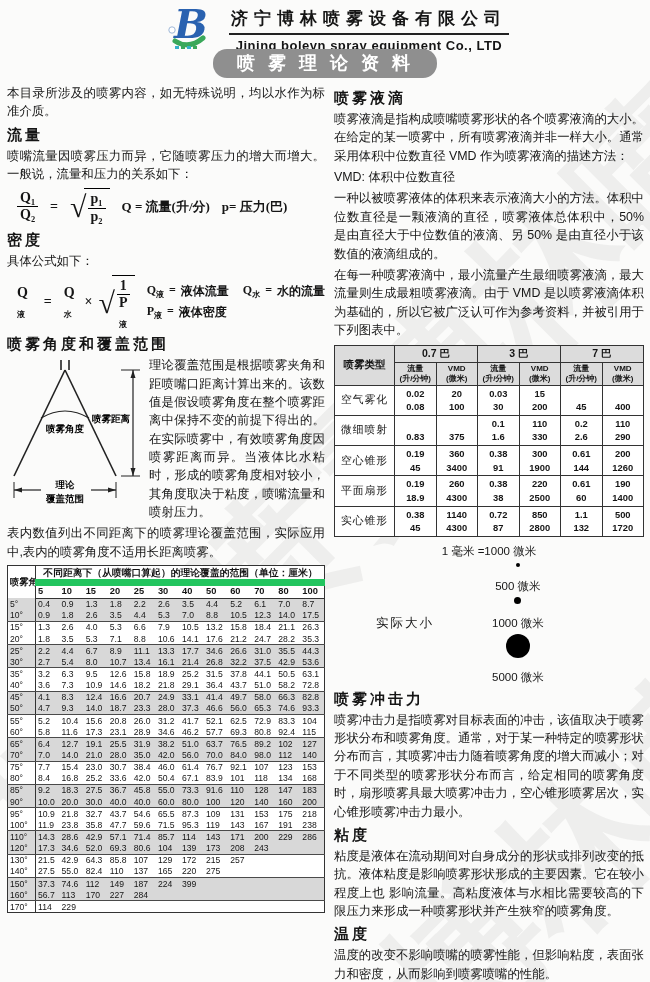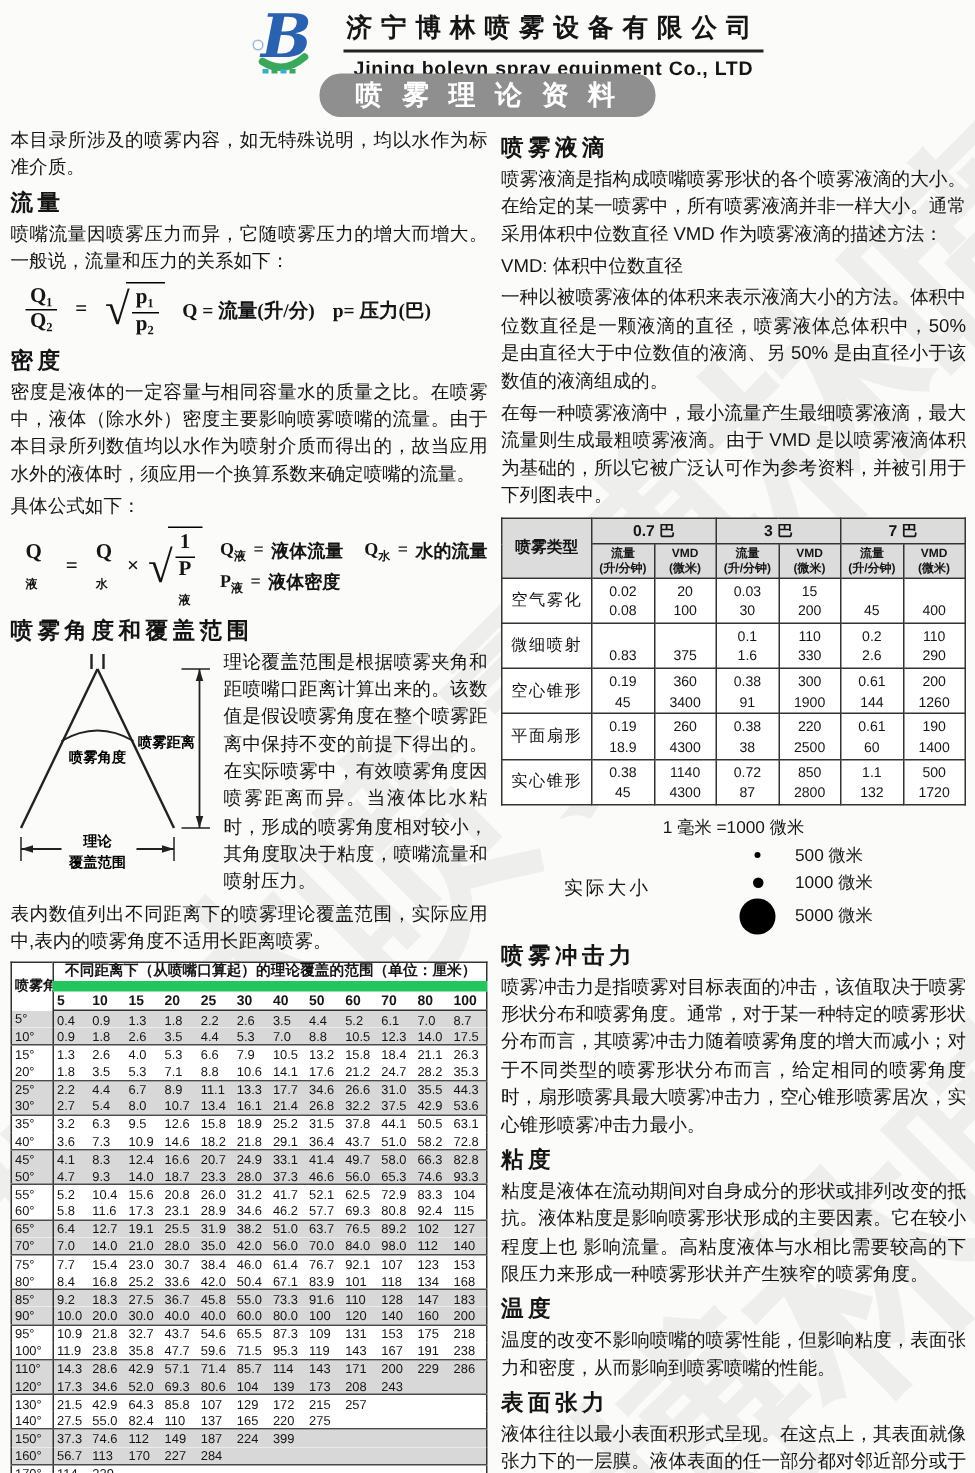--- a/index.html
+++ b/index.html
@@ -72,29 +72,29 @@
 
   
   table.drop { border-collapse:collapse; table-layout:fixed; width:100%;
     margin-top:6px; font-size:9.4px; background:#fff; }
   .drop th, .drop td { border:1px solid #333; text-align:center; padding:1px 1px; }
   .drop thead th { background:#dcdcdc; font-weight:bold; }
   .drop .type-h { width:60px; font-size:10.5px; }
   .drop .press { font-size:10.5px; }
   .drop .subh { font-size:8px; line-height:1.2; }
   .drop td.type { font-size:10.8px; letter-spacing:1px; }
-  .drop td .l { line-height:1.45; min-height:13px; }
+  .drop td .l { line-height:1.45; min-height:13px;font-weight:bold; }
 
   .caption { text-align:center; font-size:11.5px; margin:7px 0 2px 0; }
 
   
   .dots { display:flex; align-items:center; margin:4px 0 2px 0; }
   .actual-label { font-size:12.5px; letter-spacing:2px; margin-left:42px; }
   .dot-rows { margin-left:58px; display:flex; flex-direction:column; gap:3px; }
-  .dot-row { display:flex; align-items:center; gap:12px; }
+  .dot-row { display:flex; align-items:center; gap:12px;flex-direction:column; }
   .dot-cell { width:26px; display:flex; justify-content:center; align-items:center; }
   .dot { background:#000; border-radius:50%; display:inline-block; }
   .dot-label { font-size:11.5px; white-space:nowrap; }
 </style>
 </head>
 <body>
 
 <div class="watermark wm1">博林喷雾</div>
 <div class="watermark wm2">博林喷雾</div>
 <div class="watermark wm3">博林喷雾</div>
@@ -134,21 +134,20 @@
         <span class="content"><span class="frac">
           <span class="num">p₁</span>
           <span class="den">p₂</span>
         </span></span>
       </span>
       <span class="fdef">Q = 流量(升/分)</span>
       <span class="fdef">p= 压力(巴)</span>
     </div>
 
     <h2 class="section">密度</h2>
-    <p class="body">密度是液体的一定容量与相同容量水的质量之比。在喷雾中，液体（除水外）密度主要影响喷雾喷嘴的流量。由于本目录所列数值均以水作为喷射介质而得出的，故当应用水外的液体时，须应用一个换算系数来确定喷嘴的流量。</p>
     <p class="body">具体公式如下：</p>
     <div class="formula-row">
       <span><span>Q</span><sub>液</sub></span>
       <span>=</span>
       <span><span>Q</span><sub>水</sub></span>
       <span style="margin:0 -6px;">×</span>
       <span class="sqrt">
         <span class="sign">√</span>
         <span class="content"><span class="frac">
           <span class="num">1</span>

